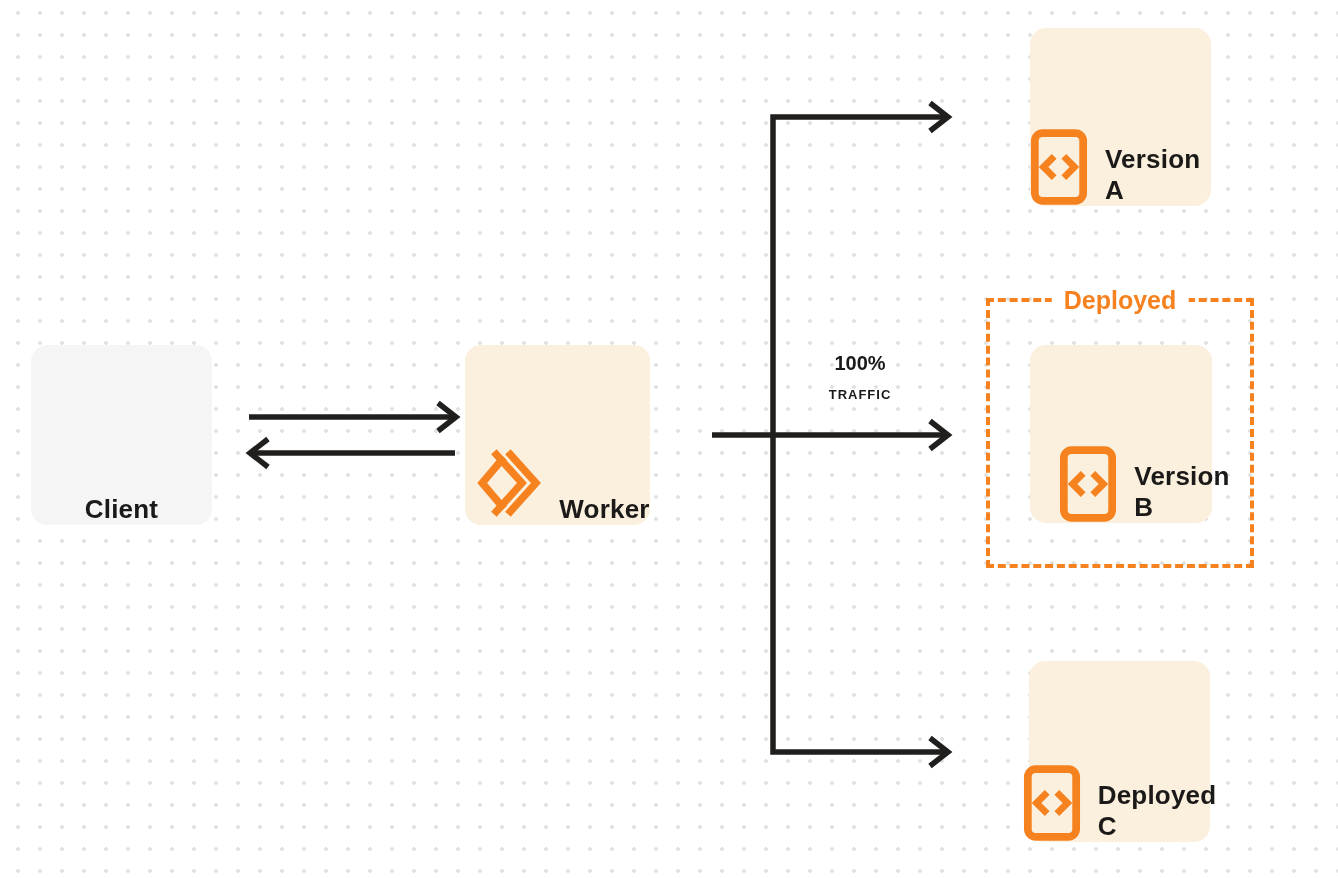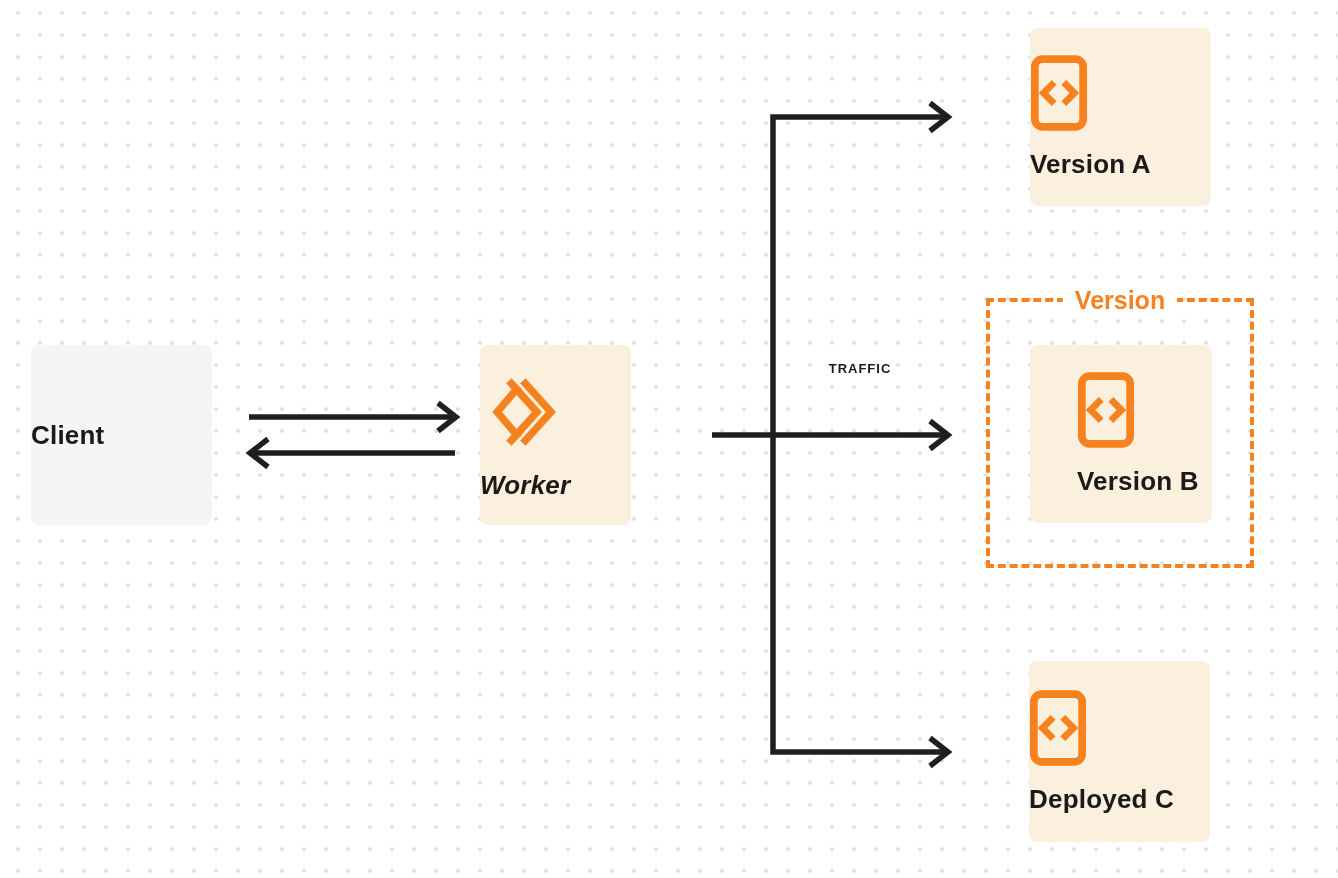--- a/index.html
+++ b/index.html
@@ -15,38 +15,38 @@
   body{
     position:relative;
     font-family:"Liberation Sans", sans-serif;
     background-color:#ffffff;
     background-image:radial-gradient(var(--dot-gray) 1.8px, transparent 1.9px);
     background-size:22px 22px;
     background-position:7px 2px;
   }
   .node{
     position:absolute;
-    border-radius:8px;
+    border-radius:16px;
     display:flex;
-    flex-direction:column;
-    align-items:flex-start;
+    flex-direction:row;
+    align-items:flex-end;
     justify-content:center;
   }
   .node .label{
     font-weight:700;
     font-size:26px;
     color:var(--label-dark);
     letter-spacing:0.2px;
   }
   .client{
     left:31px; top:345px; width:181px; height:180px;
     background:var(--client-gray);
   }
   .cream{ background:var(--node-cream); }
-  .worker{ left:480px; top:345px; width:151px; height:180px; gap:16px;font-style:italic; }
+  .worker{ left:465px; top:345px; width:185px; height:180px; gap:16px; }
   .version-a{ left:1030px; top:28px;  width:181px; height:178px; gap:17px; }
   .version-b{ left:1030px; top:345px; width:182px; height:178px; gap:17px;padding-left:47px; }
   .version-c{ left:1029px; top:661px; width:181px; height:181px; gap:17px; }
   .node svg{ display:block; }
   .icon-stroke{ fill:none; stroke:var(--accent-orange); stroke-linecap:butt; stroke-linejoin:miter; }
 
   .deployed-box{
     position:absolute;
     left:986px; top:298px; width:268px; height:270px;
     border:4px dashed var(--accent-orange);
@@ -122,36 +122,37 @@
     <svg width="78" height="84" viewBox="0 0 100 100">
       <path class="icon-stroke" stroke-width="9.5" d="M50 17 L22 50 L50 83"></path>
       <path class="icon-stroke" stroke-width="9.5" d="M37 10 L73 50 L37 90"></path>
       <path class="icon-stroke" stroke-width="9.5" d="M55 10 L91 50 L55 90"></path>
     </svg>
   </span>
   <span class="label">Worker</span>
 </div>
 
 <div class="traffic-label">
+  <span class="l1">100%</span>
   <span class="l2">TRAFFIC</span>
 </div>
 
 <div class="node cream version-a">
   <span>
     <svg width="58" height="78" viewBox="0 0 60 80">
       <rect class="icon-stroke" stroke-width="8" x="5" y="5" width="50" height="70" rx="8"></rect>
       <path class="icon-stroke" stroke-width="7" d="M25 29 L14 40 L25 51"></path>
       <path class="icon-stroke" stroke-width="7" d="M35 29 L46 40 L35 51"></path>
     </svg>
   </span>
   <span class="label">Version A</span>
 </div>
 
 <div class="deployed-box">
-  <span class="deployed-label">Version</span>
+  <span class="deployed-label">Deployed</span>
 </div>
 
 <div class="node cream version-b">
   <span>
     <svg width="58" height="78" viewBox="0 0 60 80">
       <rect class="icon-stroke" stroke-width="8" x="5" y="5" width="50" height="70" rx="8"></rect>
       <path class="icon-stroke" stroke-width="7" d="M25 29 L14 40 L25 51"></path>
       <path class="icon-stroke" stroke-width="7" d="M35 29 L46 40 L35 51"></path>
     </svg>
   </span>

